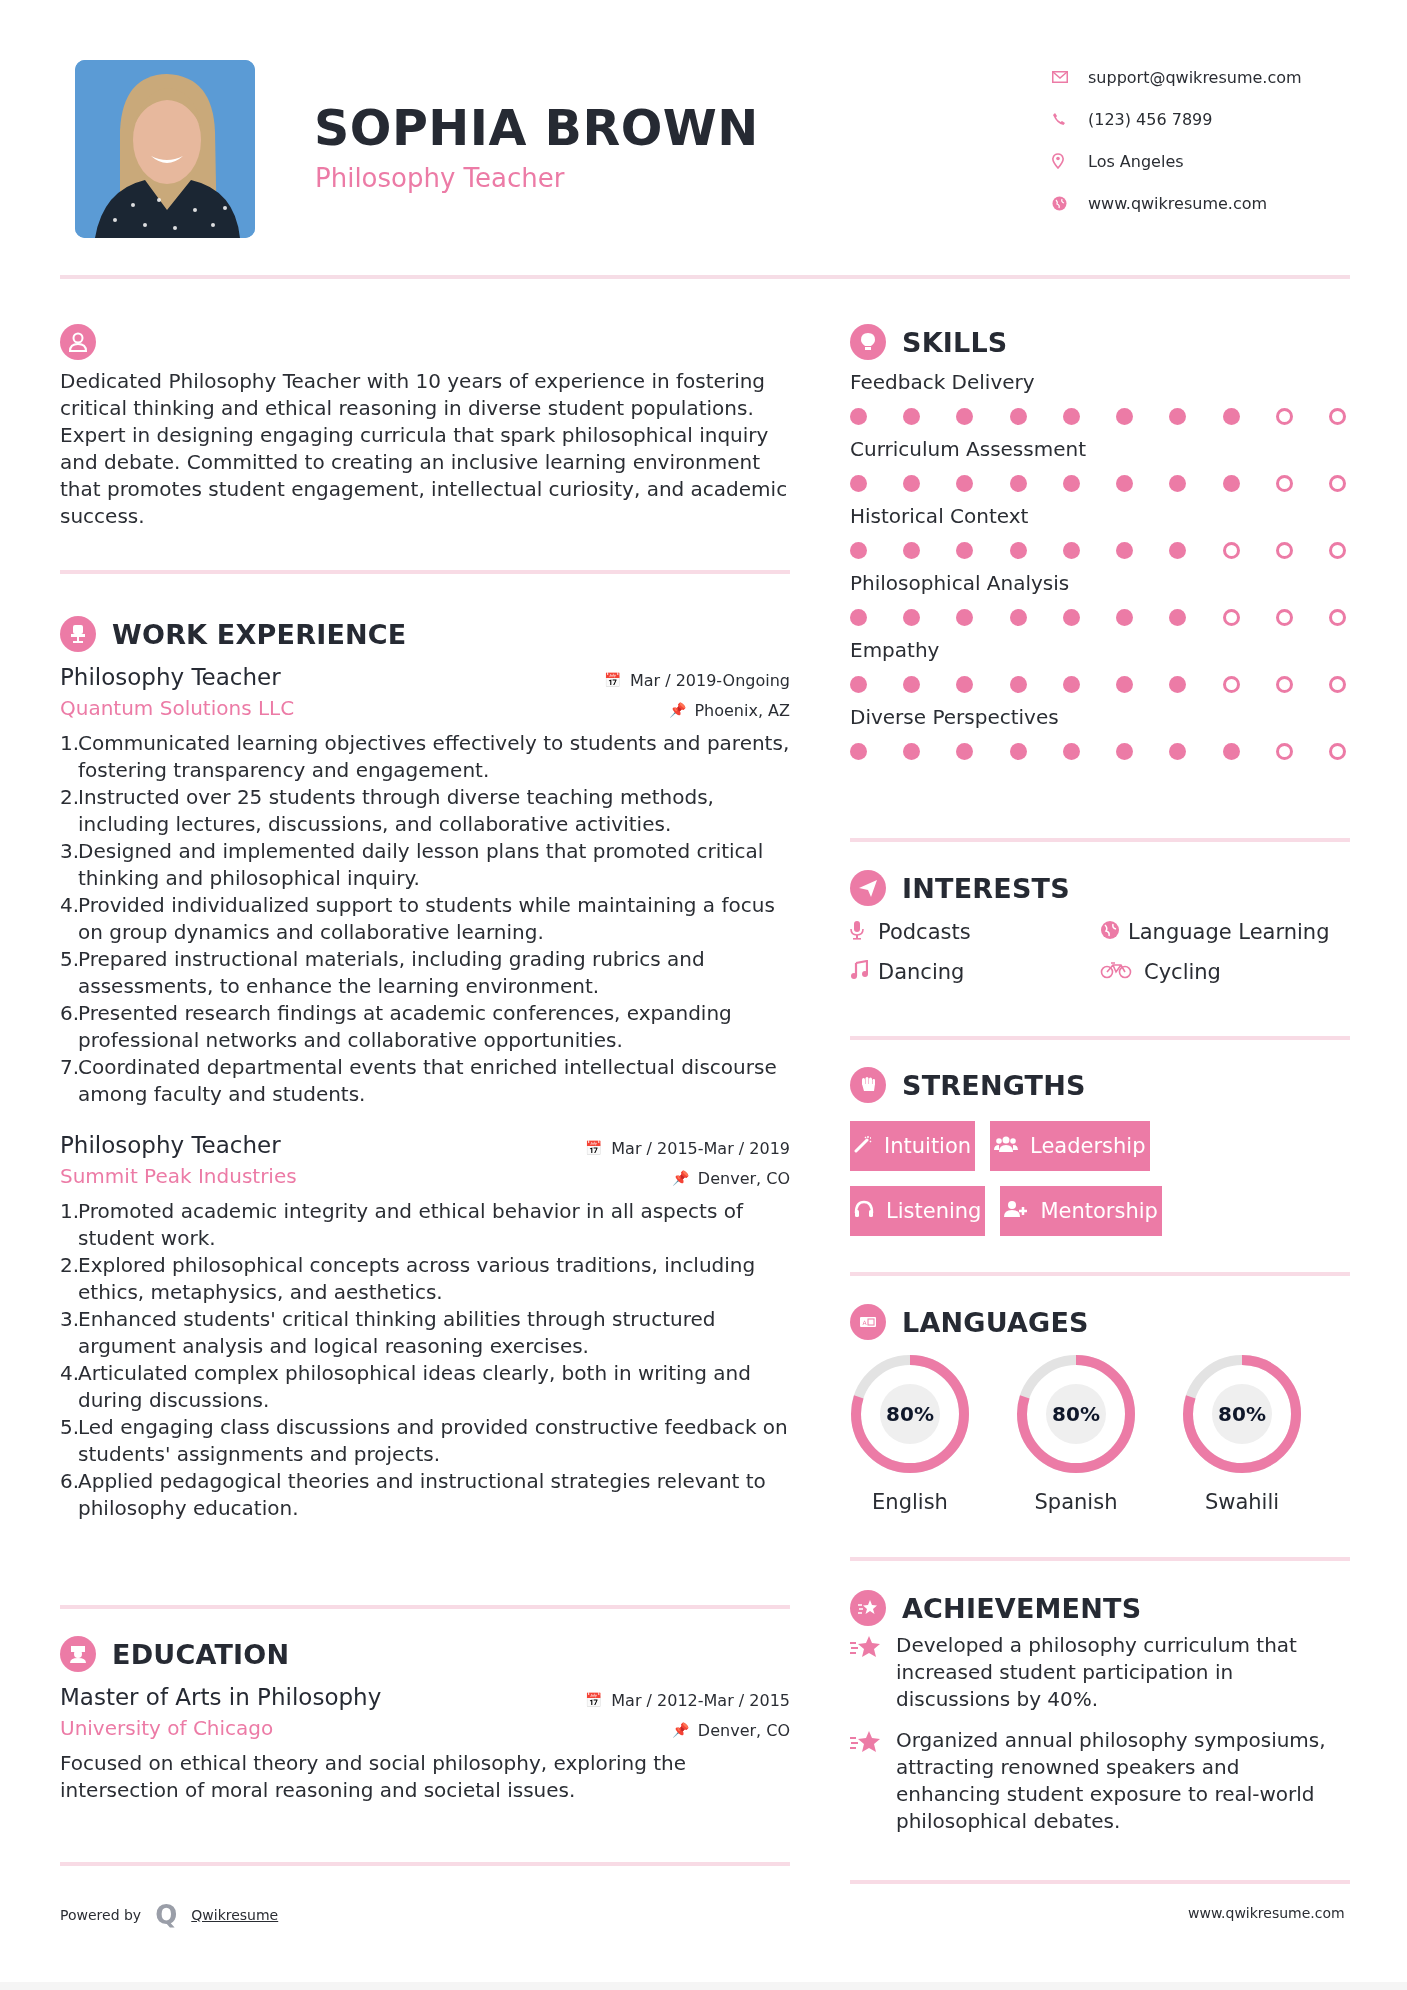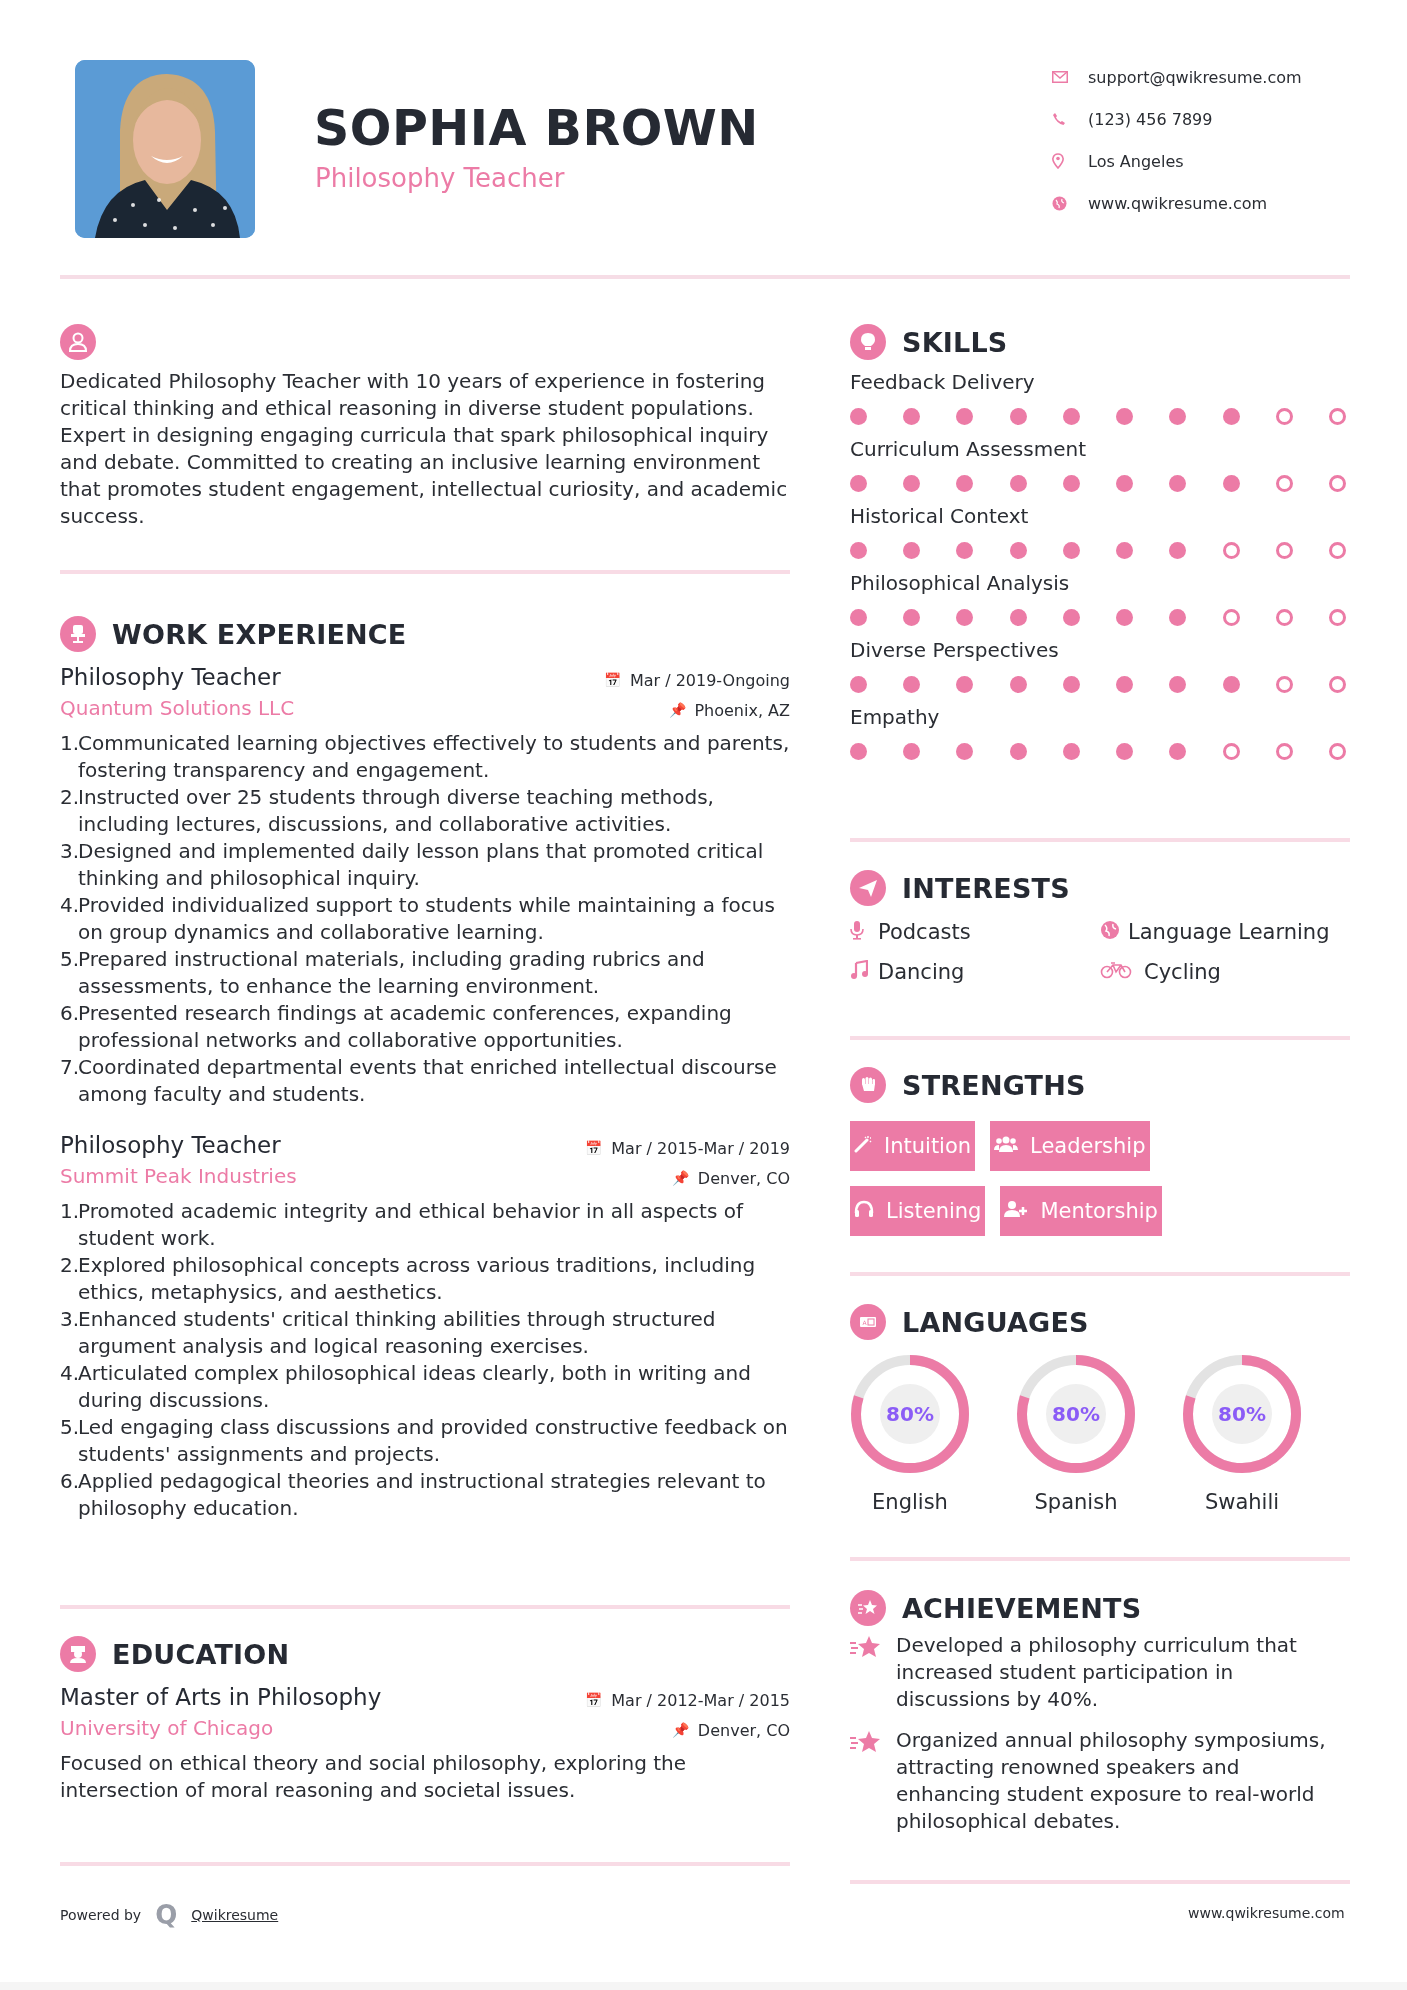--- a/index.html
+++ b/index.html
@@ -53,21 +53,21 @@
   
   .strengths { display: flex; flex-wrap: wrap; gap: 15px 15px; margin-top: 18px; width: 420px; }
   .strength { background: #ec7ba6; color: #fff; font-size: 21px; height: 50px; padding: 0 4px; display: flex; align-items: center; }
   .strength .si { margin-right: 12px; font-size: 19px; }
 
   
   .langs { display: flex; margin-top: 14px; }
   .lang { width: 166px; display: flex; flex-direction: column; align-items: flex-start; }
   .ring { width: 120px; height: 120px; position: relative; }
   .ring svg { position: absolute; left: 0; top: 0; }
-  .ring .pct { position: absolute; left: 30px; top: 30px; width: 60px; height: 60px; border-radius: 50%; background: #efefef; display: flex; align-items: center; justify-content: center; font-size: 20px; font-weight: bold; color: #8b5cf6; }
+  .ring .pct { position: absolute; left: 30px; top: 30px; width: 60px; height: 60px; border-radius: 50%; background: #efefef; display: flex; align-items: center; justify-content: center; font-size: 20px; font-weight: bold; color: #0f172a; }
   .lang-name { width: 120px; text-align: center; font-size: 21px; margin-top: 16px; }
 
   
   .ach { display: flex; margin-top: 10px; }
   .ach .ai { width: 46px; color: #ec7ba6; font-size: 20px; padding-top: 2px; flex-shrink: 0; }
   .ach .at { font-size: 20px; line-height: 27px; width: 450px; }
 
   
   .footer-left { left: 60px; top: 1900px; display: flex; align-items: center; font-size: 14px; color: #2a2d33; }
   .footer-left .q { margin: 0 14px 0 14px; font-size: 26px; font-weight: bold; color: #9a9ea8; }
@@ -314,45 +314,45 @@
           <span class="dot"></span>
           <span class="dot"></span>
           <span class="dot"></span>
           <span class="dot"></span>
           <span class="dot empty"></span>
           <span class="dot empty"></span>
           <span class="dot empty"></span>
         </div>
       </div>
       <div class="skill">
+        <div class="skill-name">Empathy</div>
+        <div class="dots">
+          <span class="dot"></span>
+          <span class="dot"></span>
+          <span class="dot"></span>
+          <span class="dot"></span>
+          <span class="dot"></span>
+          <span class="dot"></span>
+          <span class="dot"></span>
+          <span class="dot empty"></span>
+          <span class="dot empty"></span>
+          <span class="dot empty"></span>
+        </div>
+      </div>
+      <div class="skill">
         <div class="skill-name">Diverse Perspectives</div>
         <div class="dots">
           <span class="dot"></span>
           <span class="dot"></span>
           <span class="dot"></span>
           <span class="dot"></span>
           <span class="dot"></span>
           <span class="dot"></span>
           <span class="dot"></span>
           <span class="dot"></span>
-          <span class="dot empty"></span>
-          <span class="dot empty"></span>
-        </div>
-      </div>
-      <div class="skill">
-        <div class="skill-name">Empathy</div>
-        <div class="dots">
-          <span class="dot"></span>
-          <span class="dot"></span>
-          <span class="dot"></span>
-          <span class="dot"></span>
-          <span class="dot"></span>
-          <span class="dot"></span>
-          <span class="dot"></span>
-          <span class="dot empty"></span>
           <span class="dot empty"></span>
           <span class="dot empty"></span>
         </div>
       </div>
     </div>
 </div>
 <div class="abs right divider" style="top:838px;"></div>
 
 <div class="abs right" style="top:870px;">
   <div class="sec-head">

